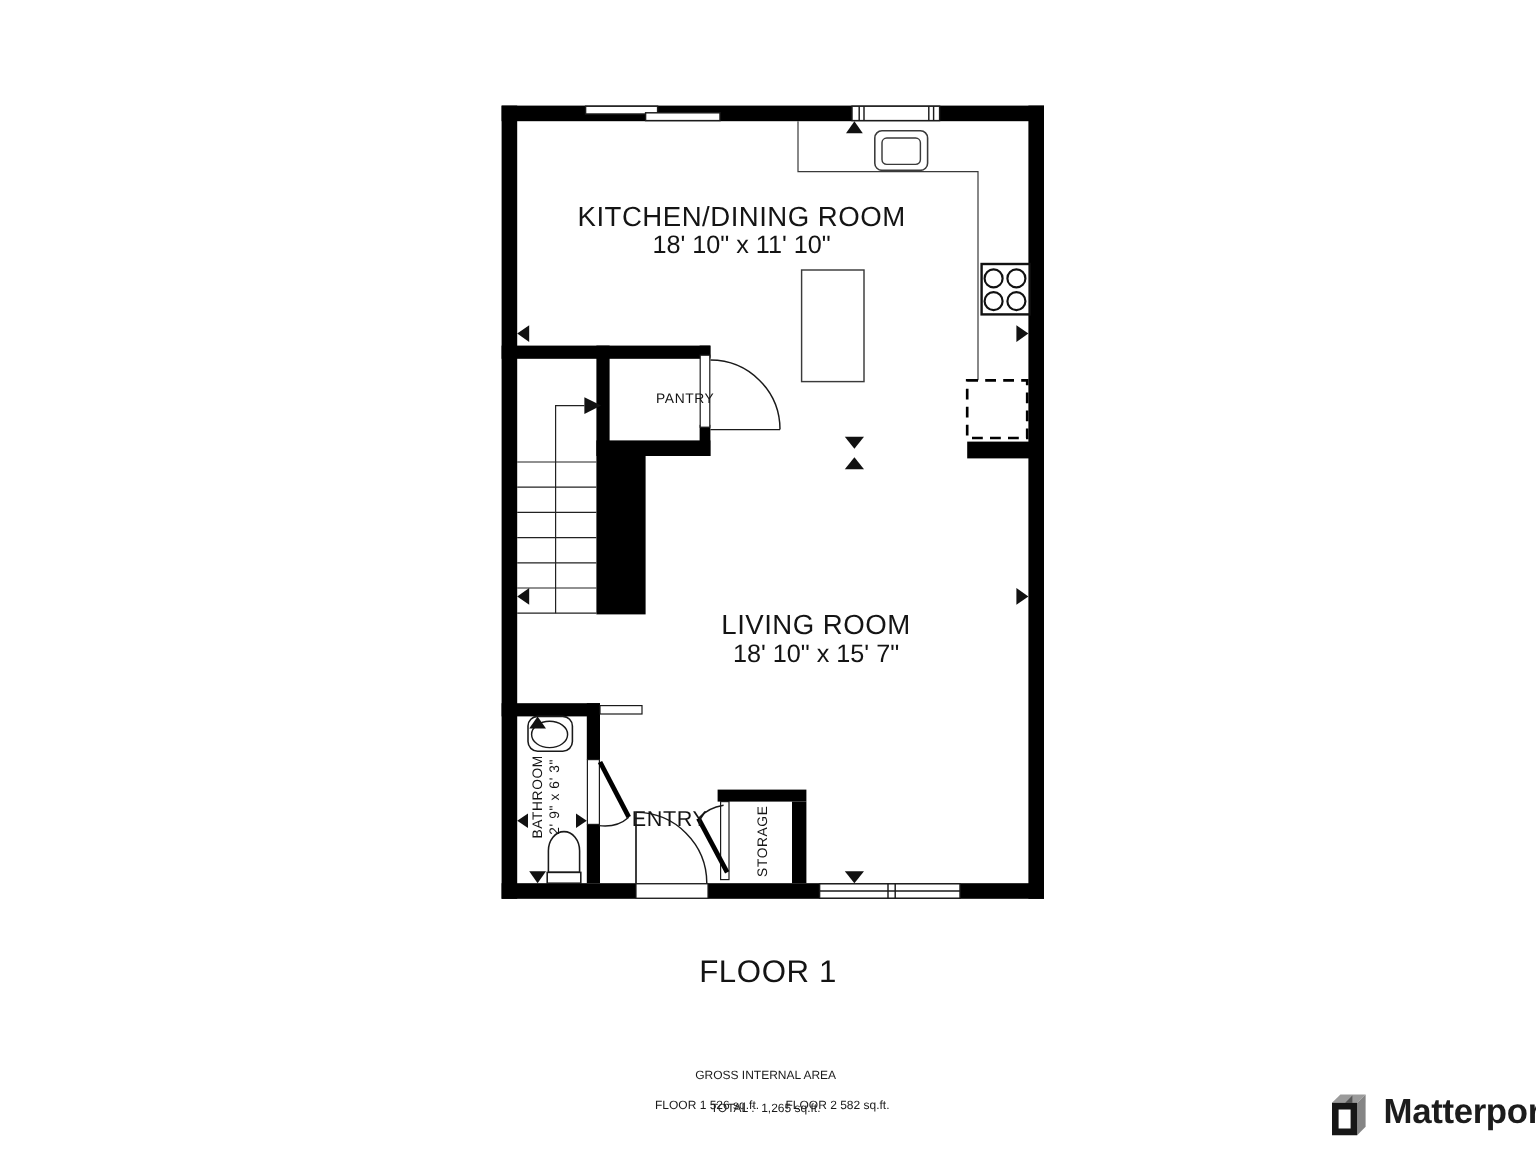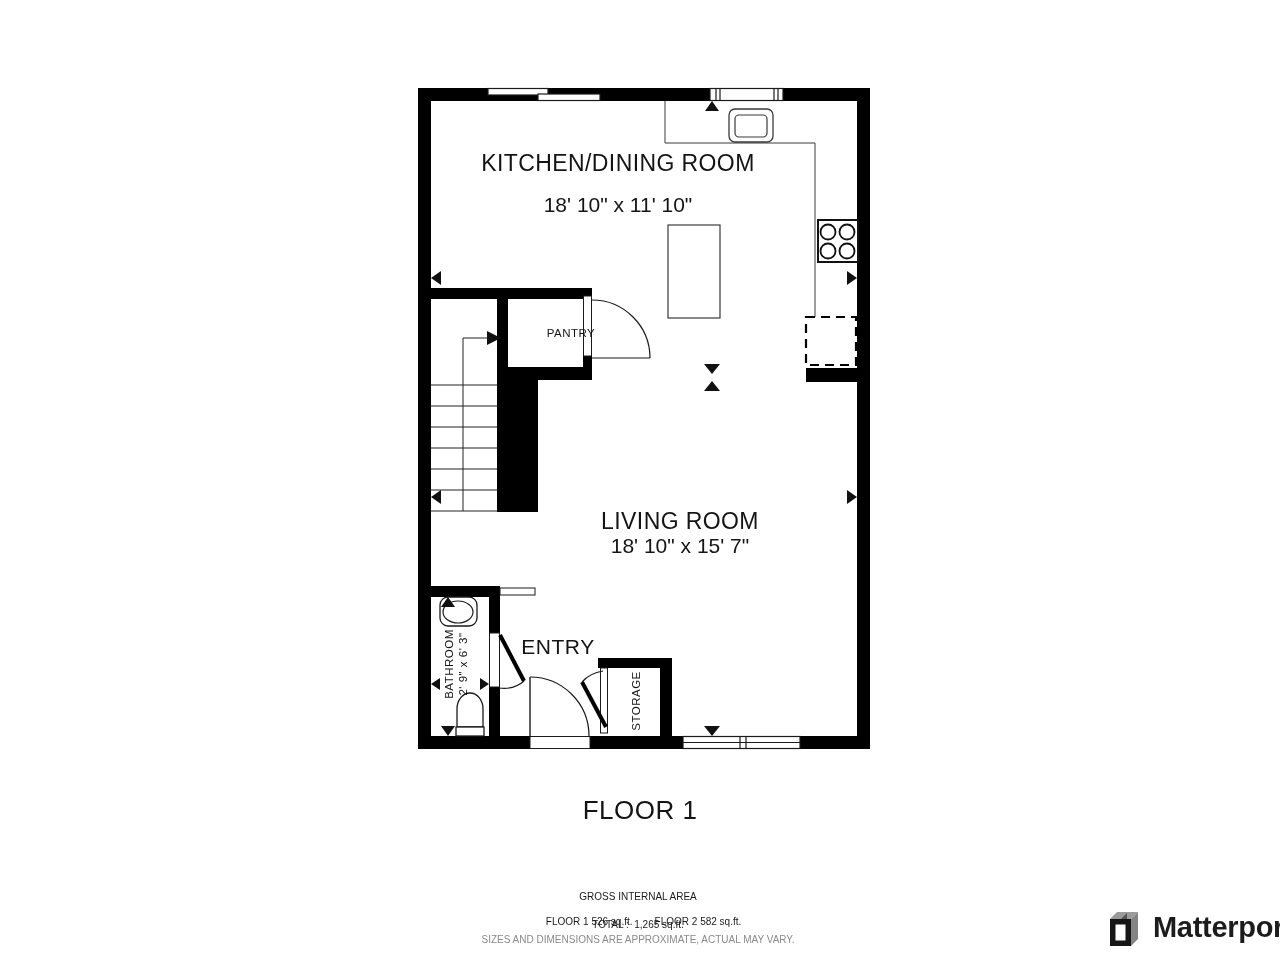--- a/index.html
+++ b/index.html
@@ -2,21 +2,21 @@
 <html><head>
 <meta charset="utf-8">
 <style>
   html,body{margin:0;padding:0;background:#fff;}
   .page{position:relative;width:1280px;height:960px;background:#ffffff;overflow:hidden;
         font-family:"Liberation Sans",sans-serif;color:#141414;}
   .plan-svg{position:absolute;left:0;top:0;}
   .label{position:absolute;transform:translate(-50%,-50%);text-align:center;white-space:nowrap;color:#141414;}
   .room-title{font-size:23px;letter-spacing:.4px;}
   .room-dims{font-size:21px;}
-  .entry-label{font-size:21px;letter-spacing:.5px;}
+  .entry-label{font-size:18px;letter-spacing:.5px;margin-top:36px;}
   .small-label{font-size:11.5px;letter-spacing:.5px;}
   .rot{transform:translate(-50%,-50%) rotate(-90deg);}
   .bath-label{line-height:14px;}
   .floor-label{font-size:26px;letter-spacing:.5px;}
   .footer-line{position:absolute;left:638px;transform:translateX(-50%);white-space:pre;
                font-size:10px;text-align:center;color:#1a1a1a;}
   .footer-muted{color:#8a8a8a;}
   .area-span{display:inline-block;}
   .area-gap{display:inline-block;width:22px;}
   .brand{position:absolute;left:1102px;top:906px;display:flex;align-items:center;}
@@ -130,21 +130,21 @@
       <polygon points="712,736 704,726 720,726"></polygon>
       <polygon points="431,497 441,490 441,504"></polygon>
       <polygon points="857,497 847,490 847,504"></polygon>
       <polygon points="448,597 441,607 455,607"></polygon>
       <polygon points="448,736 441,726 455,726"></polygon>
       <polygon points="431,684 440,678 440,690"></polygon>
       <polygon points="489,684 480,678 480,690"></polygon>
     </g>
   </svg>
 
-  <div class="label room-title" style="left:618px;top:163px;">KITCHEN/DINING ROOM</div>
+  <div class="label room-title" style="left:618px;top:181px;">KITCHEN/DINING ROOM</div>
   <div class="label room-dims" style="left:618px;top:205px;">18' 10" x 11' 10"</div>
 
   <div class="label room-title" style="left:680px;top:521px;">LIVING ROOM</div>
   <div class="label room-dims" style="left:680px;top:546px;">18' 10" x 15' 7"</div>
 
   <div class="label small-label" style="left:547px;top:333px;margin-left:24px;">PANTRY</div>
 
   <div class="label entry-label" style="left:558px;top:647px;">ENTRY</div>
 
   <div class="label small-label rot" style="left:636px;top:701px;">STORAGE</div>
@@ -154,21 +154,20 @@
     <div>2' 9" x 6' 3"</div>
   </div>
 
   <div class="label floor-label" style="left:640px;top:810px;">FLOOR 1</div>
 
   <div class="footer-line" style="top:891px;">GROSS INTERNAL AREA</div>
   <div class="footer-line" style="top:905px;">
     <span class="area-span">FLOOR 1 526 sq.ft.</span><span class="area-gap"></span><span class="area-span">FLOOR 2 582 sq.ft.</span>
   </div>
   <div class="footer-line" style="top:919px;">TOTAL :  1,265 sq.ft.</div>
-  <div class="footer-line footer-muted" style="top:934px;">SIZES AND DIMENSIONS ARE APPROXIMATE, ACTUAL MAY VARY.</div>
 
   <div class="brand">
     <svg width="44" height="44" viewBox="0 0 44 44">
       <polygon points="8,13 15,6 36,6 29,13" fill="#9b9b9b"></polygon>
       <polygon points="29,13 36,6 36,33 29,40" fill="#858585"></polygon>
       <polygon points="19,13 25,7 25,13" fill="#555555"></polygon>
       <path d="M8,13 H29 V40 H8 Z M13.5,18.5 H23.5 V34.5 H13.5 Z" fill="#161616" fill-rule="evenodd"></path>
     </svg>
     <span class="brand-text">Matterport</span>
   </div>

